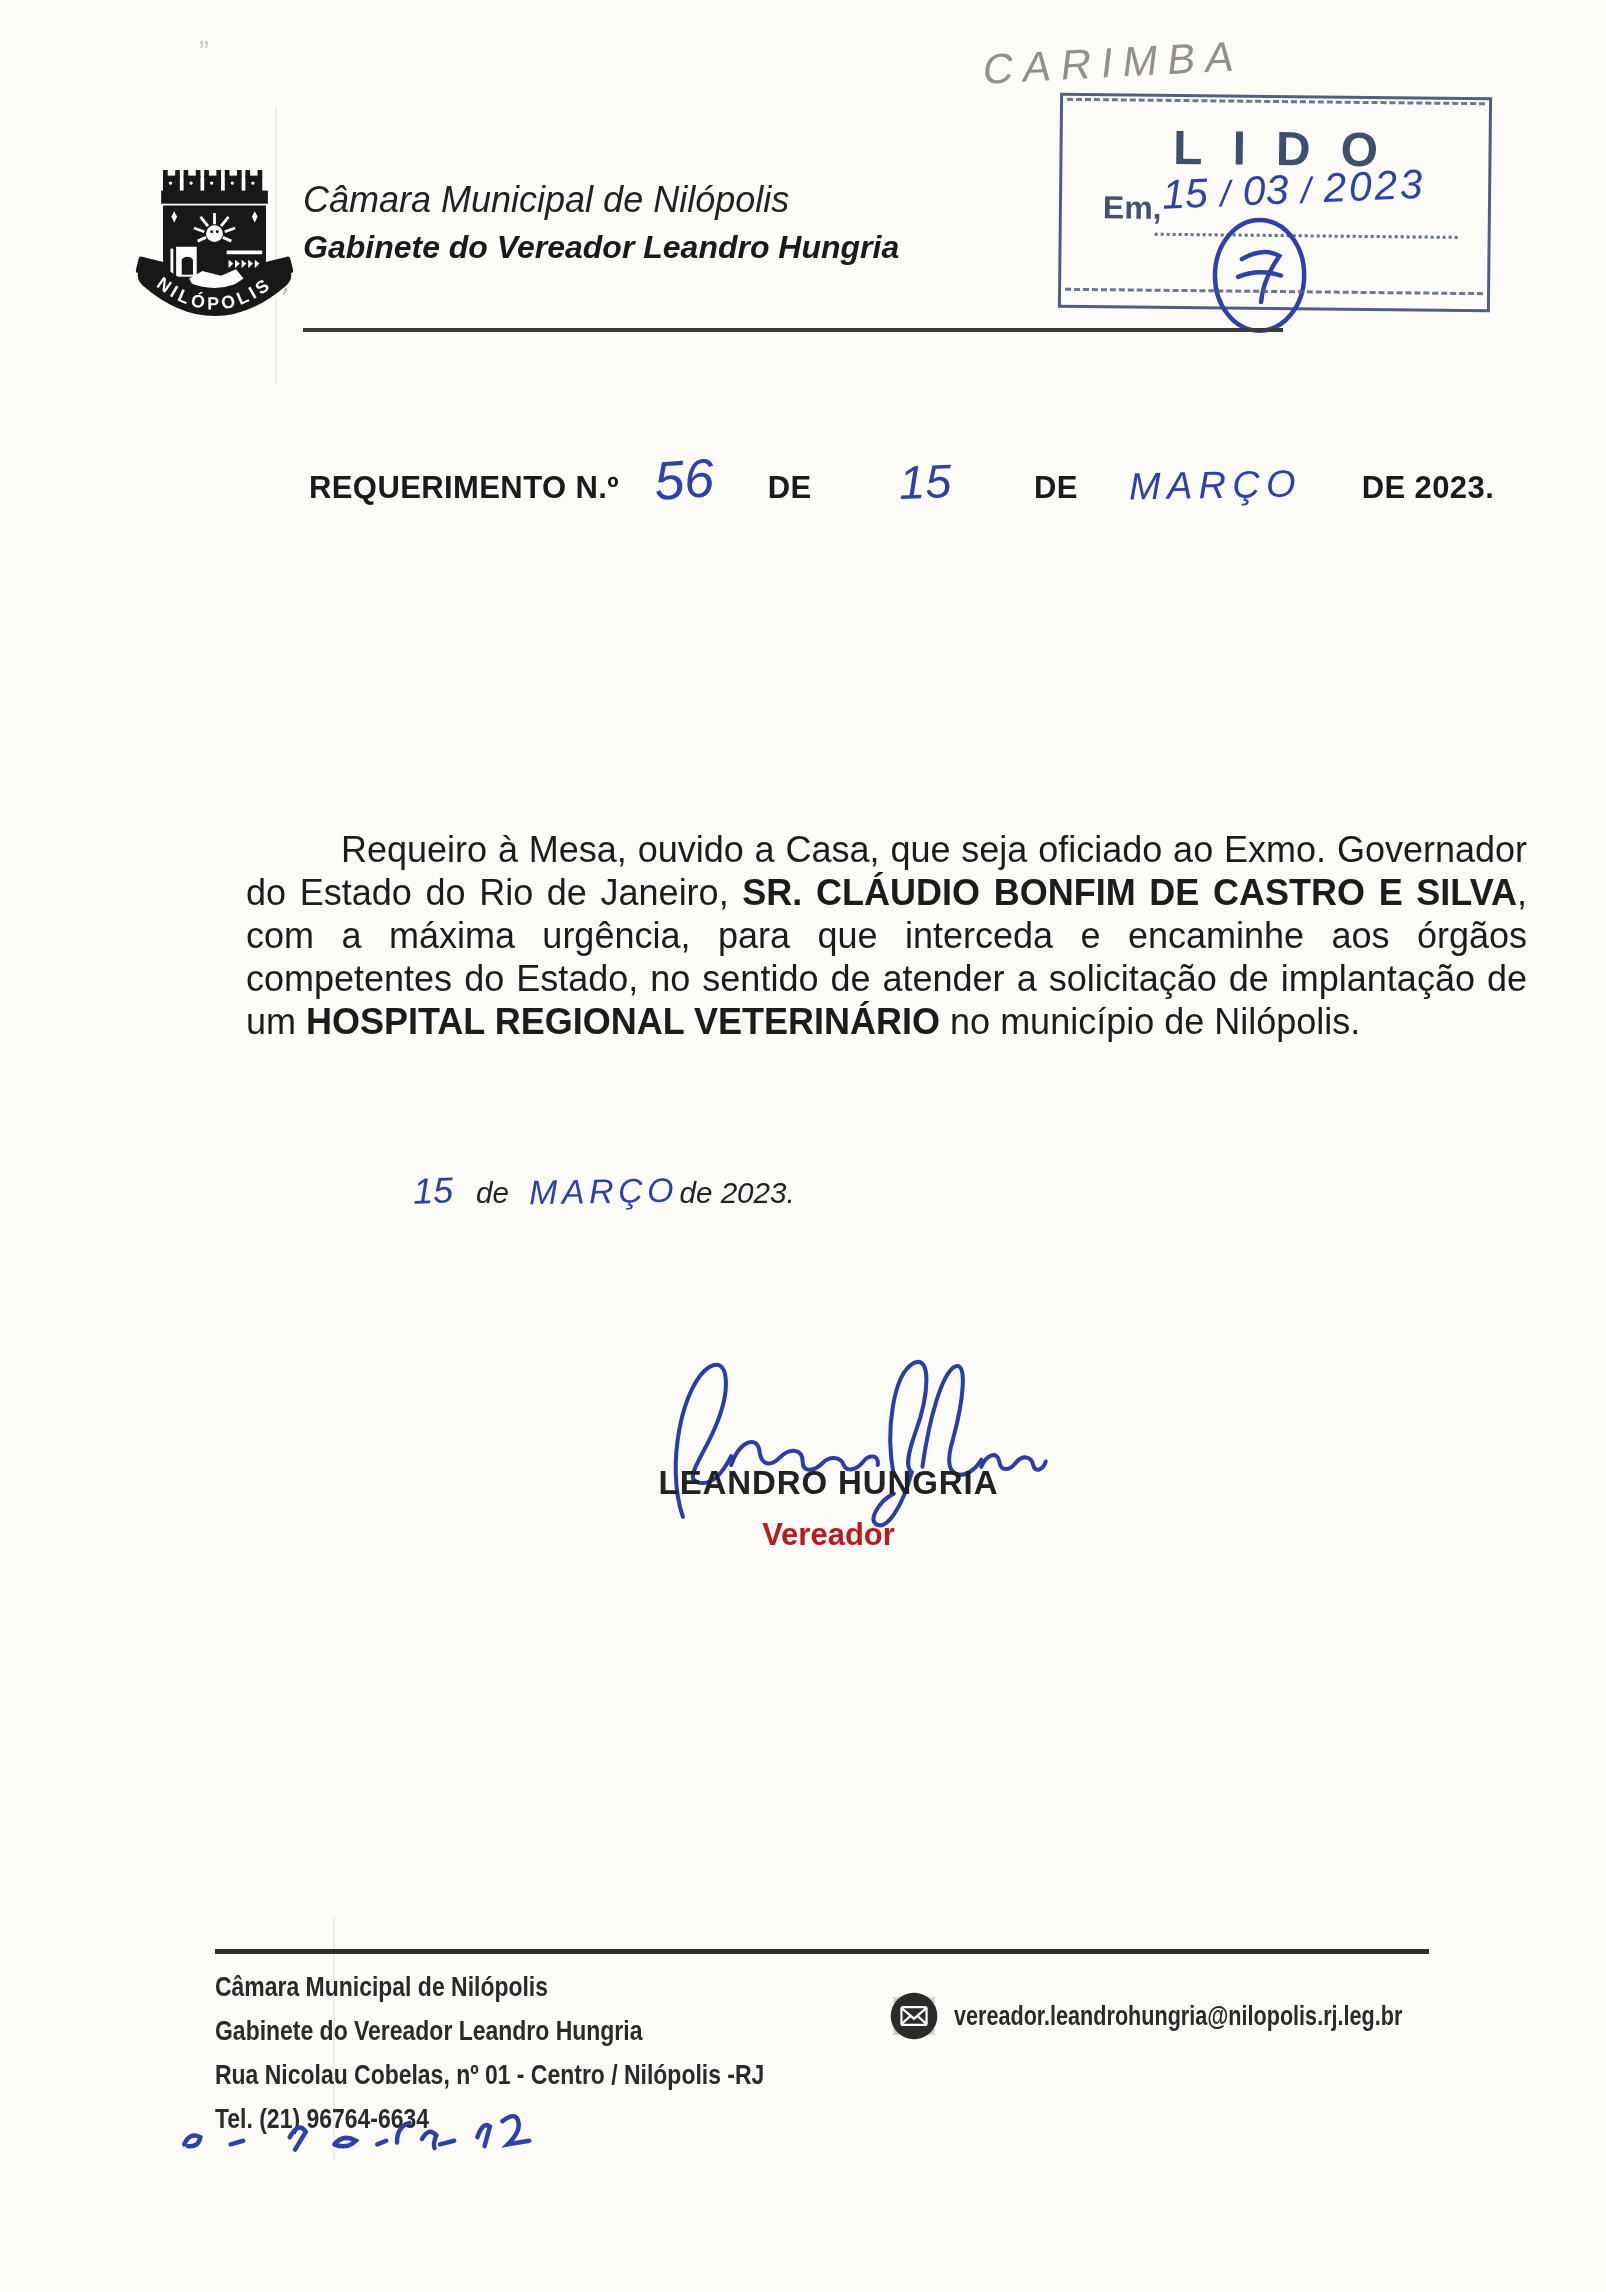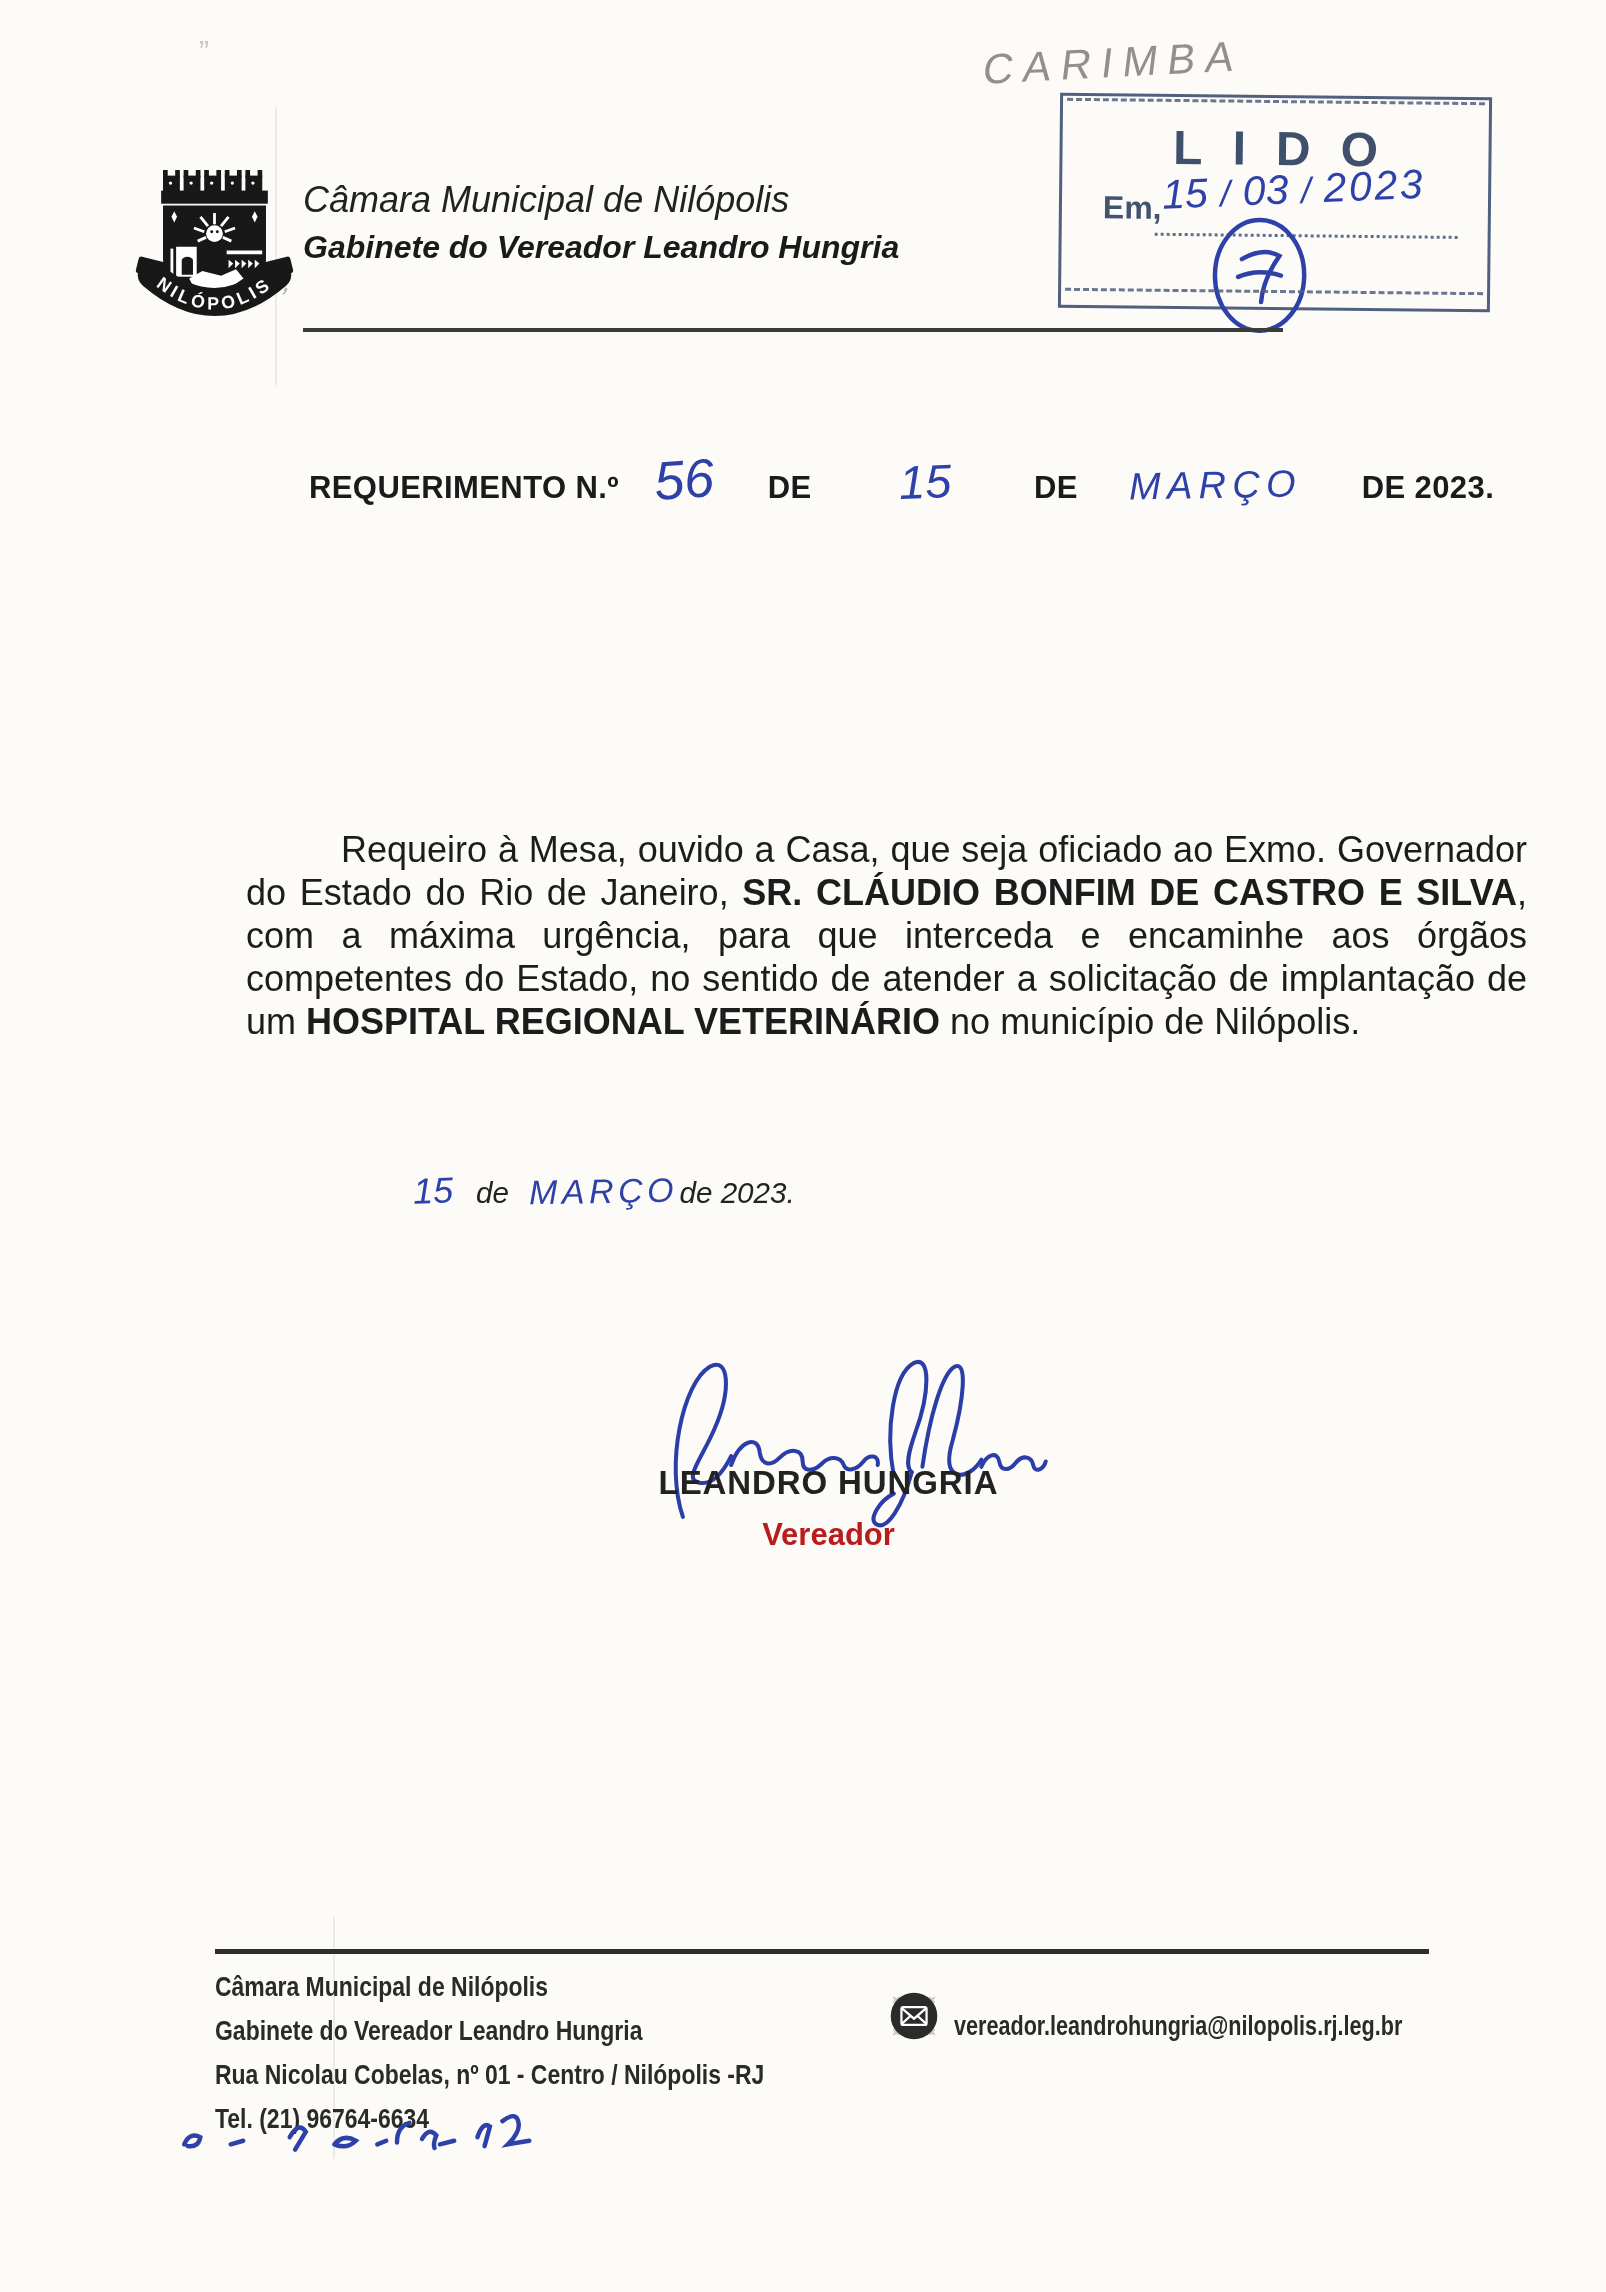--- a/index.html
+++ b/index.html
@@ -132,21 +132,21 @@
   
   .footer-rule { position: absolute; left: 215px; top: 1949px; width: 1214px; height: 4.5px; background: #2e2e2e; }
   .footer-block { position: absolute; left: 215px; top: 1965px; }
   .footer-block .fline {
     display: block; white-space: nowrap;
     font-size: 28px; font-weight: bold; line-height: 44px; color: #2a2a2a;
     transform: scaleX(.82); transform-origin: left center;
   }
   .email-row {
     position: absolute; left: 888px; top: 1990px;
-    display: flex; align-items: flex-end; gap: 14.3px;
+    display: flex; align-items: center; gap: 14.3px;
   }
   .email-text {
     font-size: 27px; font-weight: bold; color: #2a2a2a; white-space: nowrap;
     transform: scaleX(.8); transform-origin: left center;
   }
 
   .bottom-scribble { position: absolute; left: 175px; top: 2105px; overflow: visible; }
 </style>
 </head>
 <body>

